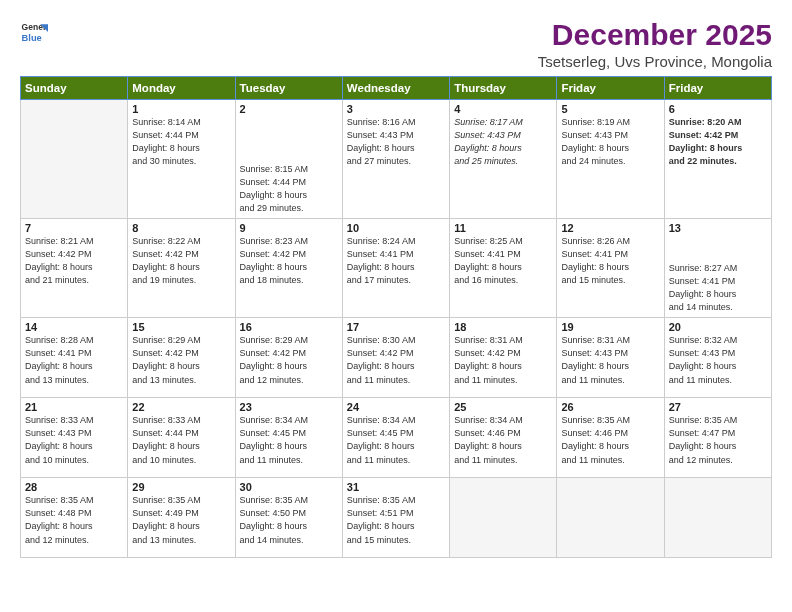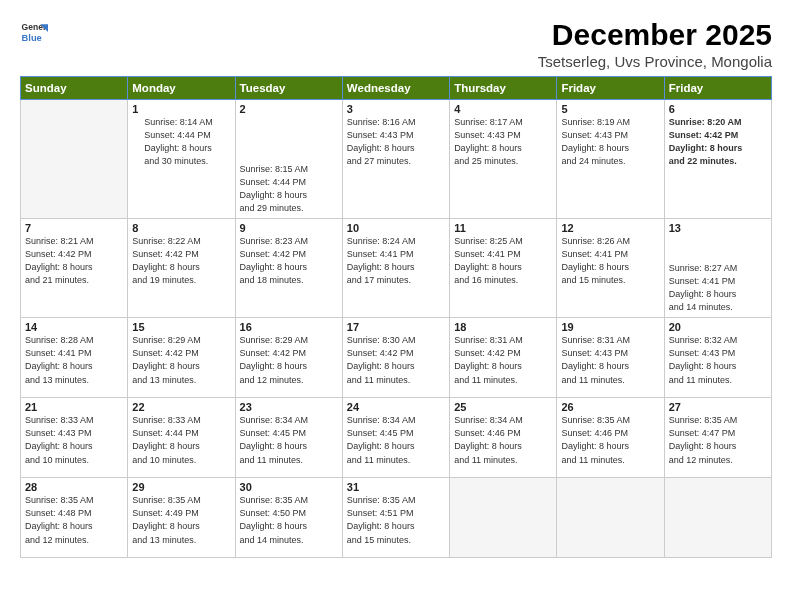--- a/index.html
+++ b/index.html
@@ -31,21 +31,21 @@
       width: 28px;
       height: 28px;
       margin-right: 4px;
     }
     .title-block {
       text-align: right;
     }
     .month-title {
       font-size: 30px;
       font-weight: bold;
-      color: #000000;
+      color: #701a75;
       line-height: 1.1;
     }
     .subtitle {
       font-size: 15px;
       color: #444;
       margin-top: 2px;
     }
     .calendar-table {
       width: 100%;
       border-collapse: collapse;
@@ -114,42 +114,42 @@
         <th>Thursday</th>
         <th>Friday</th>
         <th>Friday</th>
       </tr>
     </thead>
     <tbody id="calendar-body">
     <tr>
           <td class="empty"></td>
           <td>
             <span class="date-num">1</span>
-            <div class="cell-info" style="white-space: pre-line; margin-left: 12px;">Sunrise: 8:14 AM
+            <div class="cell-info" style="white-space: pre-line;">Sunrise: 8:14 AM
 Sunset: 4:44 PM
 Daylight: 8 hours
 and 30 minutes.</div>
           </td>
           <td>
             <span class="date-num">2</span>
             <div class="cell-info" style="white-space: pre-line; margin-top: 48px;">Sunrise: 8:15 AM
 Sunset: 4:44 PM
 Daylight: 8 hours
 and 29 minutes.</div>
           </td>
           <td>
             <span class="date-num">3</span>
             <div class="cell-info" style="white-space: pre-line;">Sunrise: 8:16 AM
 Sunset: 4:43 PM
 Daylight: 8 hours
 and 27 minutes.</div>
           </td>
           <td>
             <span class="date-num">4</span>
-            <div class="cell-info" style="white-space: pre-line;">Sunrise: 8:17 AM
+            <div class="cell-info" style="white-space: pre-line; font-style: italic;">Sunrise: 8:17 AM
 Sunset: 4:43 PM
 Daylight: 8 hours
 and 25 minutes.</div>
           </td>
           <td>
             <span class="date-num">5</span>
             <div class="cell-info" style="white-space: pre-line;">Sunrise: 8:19 AM
 Sunset: 4:43 PM
 Daylight: 8 hours
 and 24 minutes.</div>

